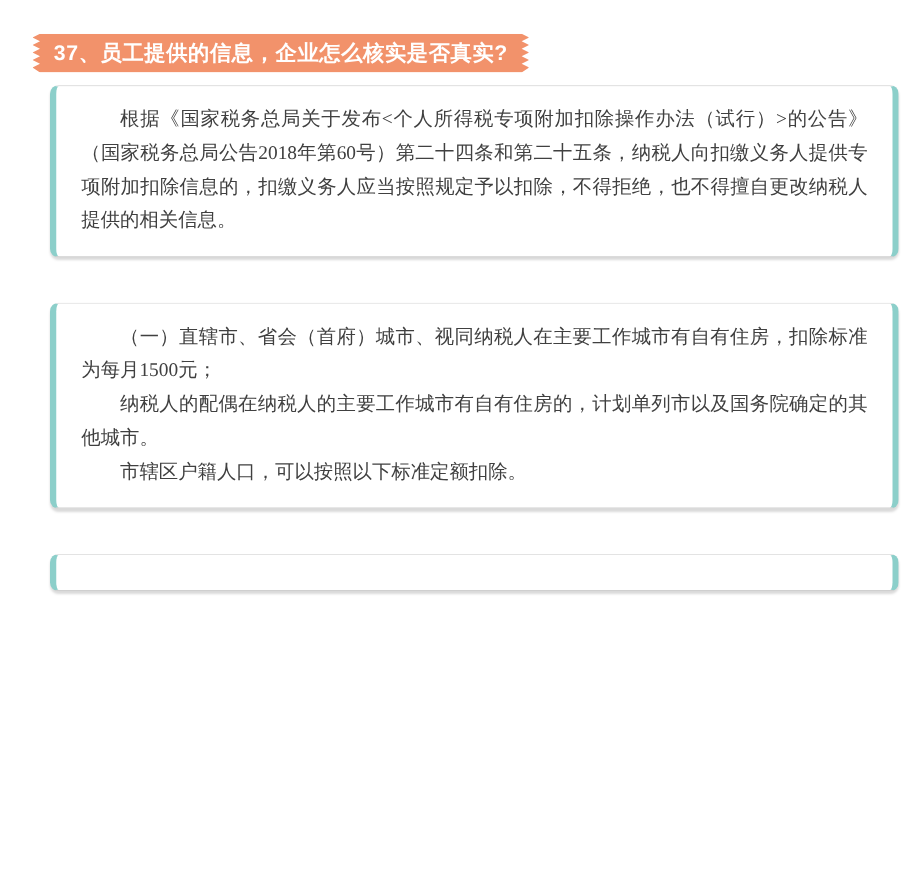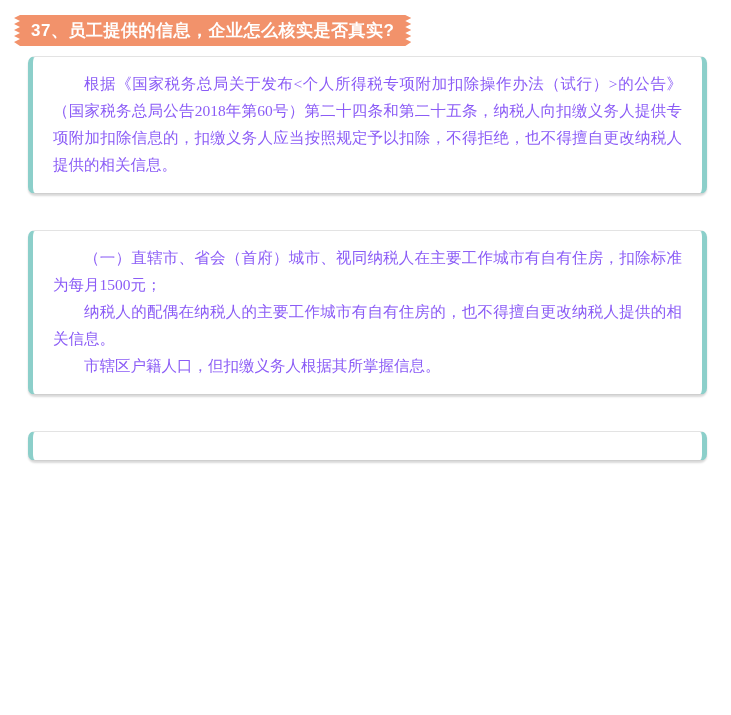--- a/index.html
+++ b/index.html
@@ -7,21 +7,21 @@
     background: #ffffff;
     width: 731px;
     font-family: "Liberation Serif", "DejaVu Serif", serif;
   }
   .page {
     width: 731px;
     min-height: 715px;
     padding-top: 15px;
     background: #ffffff;
   }
-  .faq-section { margin: 0; }
+  .faq-section { margin: 12px; }
   .ribbon {
     display: inline-block;
     margin-left: 14px;
     margin-bottom: 10px;
     background: #f2926b;
     color: #ffffff;
     height: 31px;
     line-height: 31px;
     padding: 0 17px;
     font-family: "Liberation Sans", "DejaVu Sans", sans-serif;
@@ -52,21 +52,21 @@
     border-top: 1px solid #e3e3e3;
     border-bottom: 1px solid #cfcfcf;
     border-radius: 7px;
     box-shadow: 0 2px 2px rgba(0,0,0,0.15);
     padding: 13px 20px 15px 20px;
     margin-bottom: 36px;
   }
   .answer-box p {
     font-size: 15.5px;
     line-height: 27px;
-    color: #8b5cf6;
+    color: #404040;
     text-indent: 2em;
     text-align: justify;
   }
   .faq-section:last-child .answer-box { margin-bottom: 0; }
 </style>
 </head>
 <body>
 
 <div class="page">
 
@@ -75,22 +75,22 @@
       <span>37、员工提供的信息，企业怎么核实是否真实?</span>
     </div>
     <div class="answer-box">
       <p>根据《国家税务总局关于发布&lt;个人所得税专项附加扣除操作办法（试行）&gt;的公告》（国家税务总局公告2018年第60号）第二十四条和第二十五条，纳税人向扣缴义务人提供专项附加扣除信息的，扣缴义务人应当按照规定予以扣除，不得拒绝，也不得擅自更改纳税人提供的相关信息。</p>
     </div>
   </section>
 
   <section class="faq-section">
     <div class="answer-box">
       <p>（一）直辖市、省会（首府）城市、视同纳税人在主要工作城市有自有住房，扣除标准为每月1500元；</p>
-      <p>纳税人的配偶在纳税人的主要工作城市有自有住房的，也不得擅自更改纳税人提供的相关信息。</p>
-      <p>市辖区户籍人口，但扣缴义务人根据其所掌握信息。</p>
+      <p>纳税人的配偶在纳税人的主要工作城市有自有住房的，计划单列市以及国务院确定的其他城市。</p>
+      <p>市辖区户籍人口，可以按照以下标准定额扣除。</p>
     </div>
   </section>
 
   <section class="faq-section">
     <div class="answer-box">
       
     </div>
   </section>
 
 </div>

